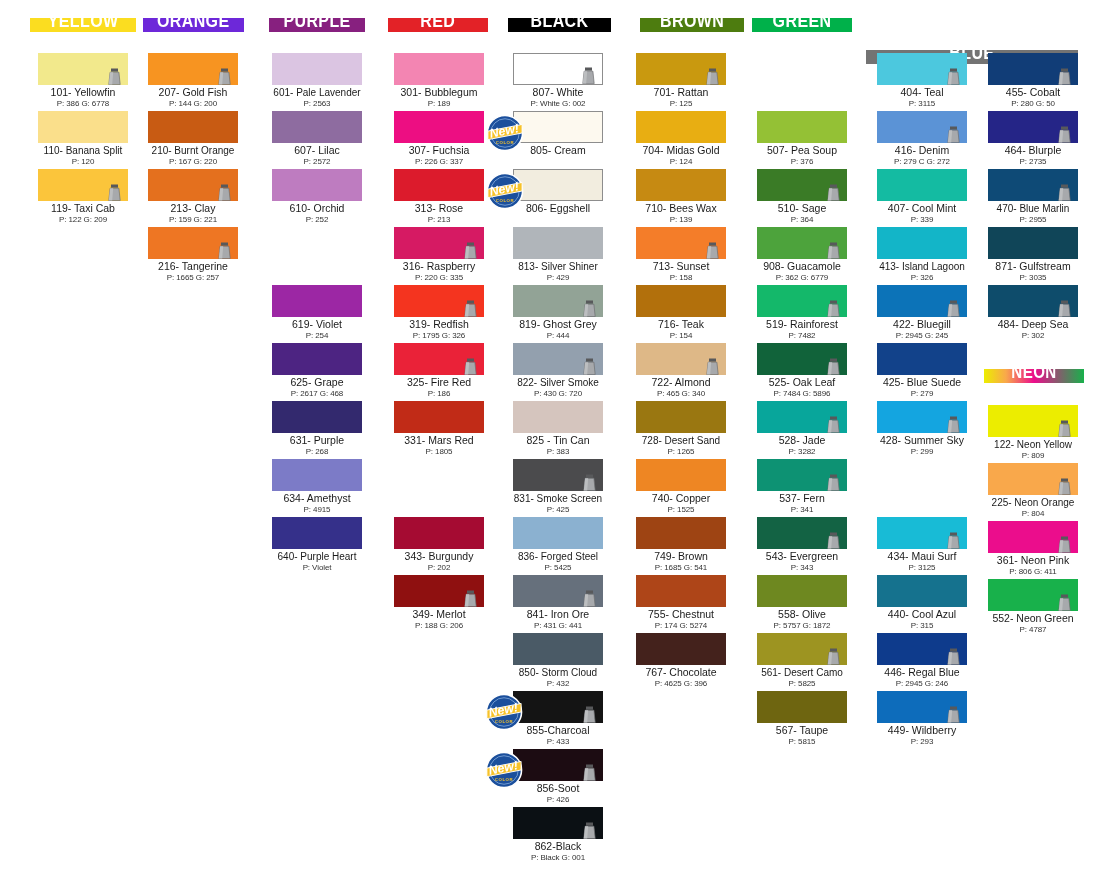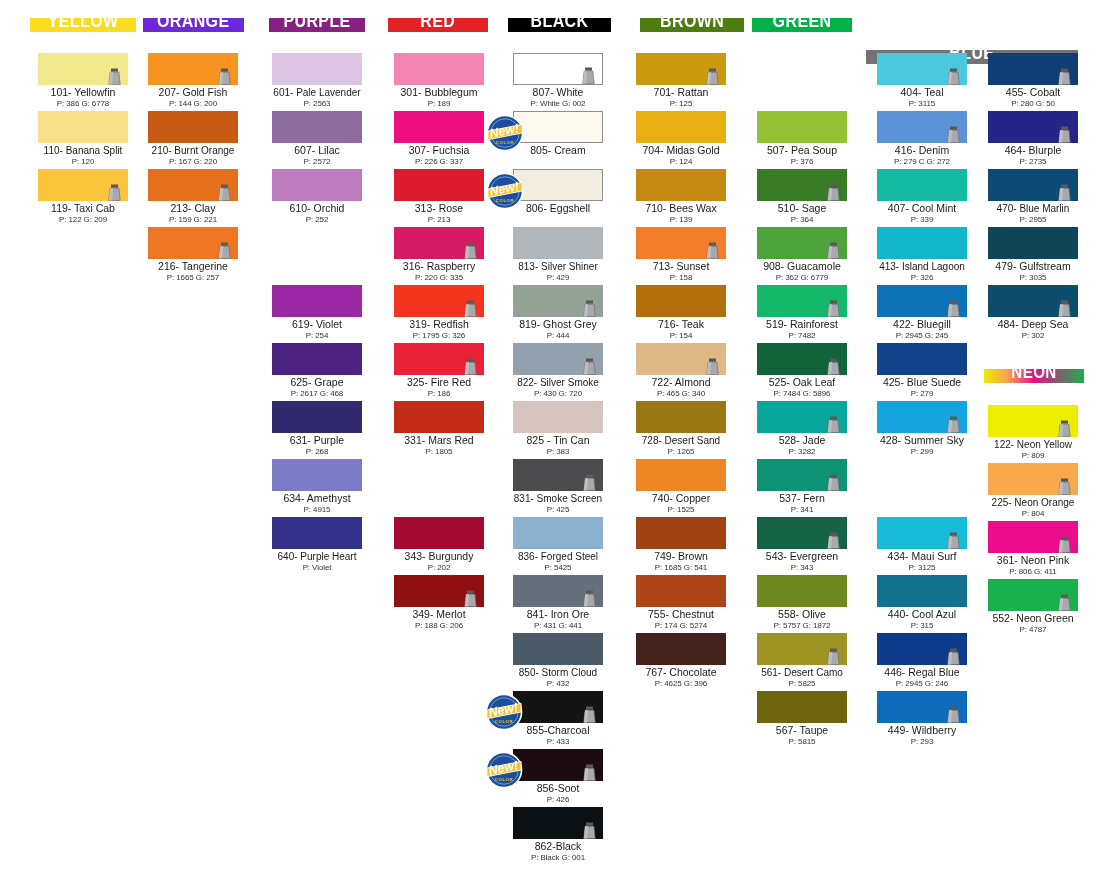--- a/index.html
+++ b/index.html
@@ -721,21 +721,21 @@
           <rect x="3" y="0.5" width="7" height="3.2" fill="#58595b"></rect>
           <path d="M2.1 4.2 L10.9 4.2 L12.2 16.6 L0.8 16.6 Z" fill="#a7a9ac" stroke="#6d6e71" stroke-width="0.7"></path>
           <path d="M2.1 4.2 L5.2 4.2 L4.2 16.6 L0.8 16.6 Z" fill="#bcbec0"></path>
         </svg>
       </div>
       <div class="label">470- Blue Marlin</div>
       <div class="sub">P: 2955</div>
     </div>
     <div class="cell" style="left:988px;top:227px;">
       <div class="chip" style="background:#104558;"></div>
-      <div class="label">479- Gulfstream</div>
+      <div class="label">871- Gulfstream</div>
       <div class="sub">P: 3035</div>
     </div>
     <div class="cell" style="left:988px;top:285px;">
       <div class="chip" style="background:#0E4C6B;">
         <svg class="spool" viewBox="0 0 13 17">
           <rect x="3" y="0.5" width="7" height="3.2" fill="#58595b"></rect>
           <path d="M2.1 4.2 L10.9 4.2 L12.2 16.6 L0.8 16.6 Z" fill="#a7a9ac" stroke="#6d6e71" stroke-width="0.7"></path>
           <path d="M2.1 4.2 L5.2 4.2 L4.2 16.6 L0.8 16.6 Z" fill="#bcbec0"></path>
         </svg>
       </div>

